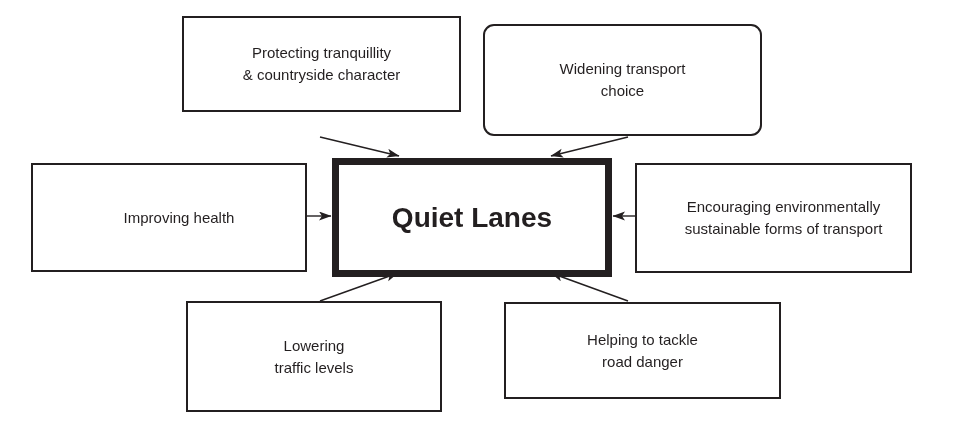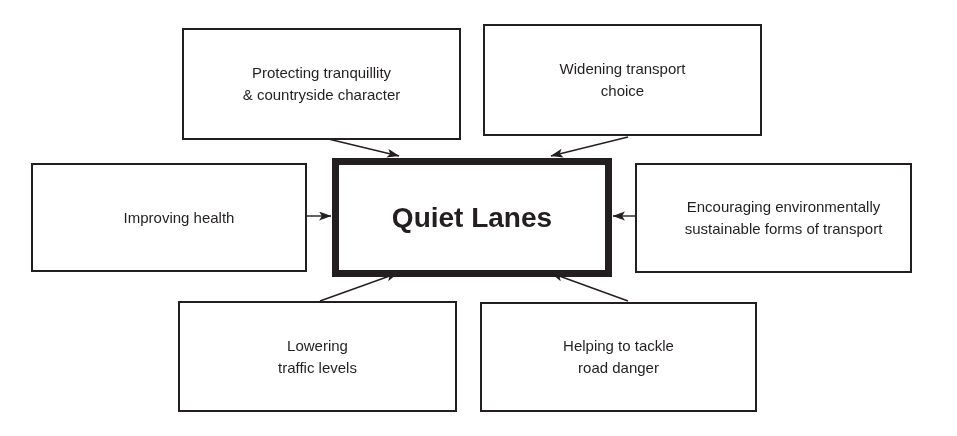--- a/index.html
+++ b/index.html
@@ -34,26 +34,26 @@
     background: var(--background, #ffffff);
     display: flex;
     align-items: center;
     justify-content: center;
     text-align: center;
     color: var(--text, #231f20);
     font-size: 15px;
     line-height: 22px;
     white-space: pre-line;
   }
-  .node-top-left     { left: 182px; top: 28px;  width: 279px; height: 112px; }
-  .node-top-right    { left: 483px; top: 24px;  width: 279px; height: 112px; }
+  .node-top-left     { left: 182px; top: 16px;  width: 279px; height: 96px; }
+  .node-top-right    { left: 483px; top: 24px;  width: 279px; height: 112px; border-radius: 11px; }
   .node-mid-left     { left: 31px;  top: 163px; width: 276px; height: 109px; padding-left: 20px; }
   .node-mid-right    { left: 635px; top: 163px; width: 277px; height: 110px; padding-left: 20px; }
-  .node-bottom-left  { left: 178px; top: 301px; width: 279px; height: 111px; }
-  .node-bottom-right { left: 480px; top: 302px; width: 277px; height: 110px; }
+  .node-bottom-left  { left: 186px; top: 301px; width: 256px; height: 111px; }
+  .node-bottom-right { left: 504px; top: 302px; width: 277px; height: 97px; }
   .node-center {
     left: 332px; top: 158px; width: 280px; height: 119px;
     border-width: 7px;
     font-size: 28px;
     font-weight: 700;
     line-height: 32px;
   }
 </style>
 </head>
 <body>

